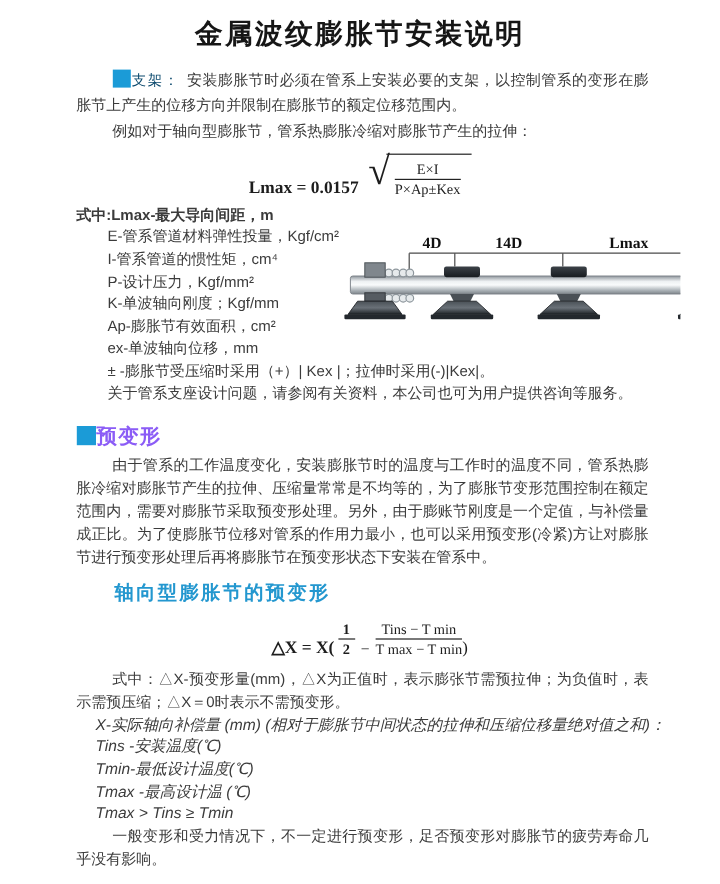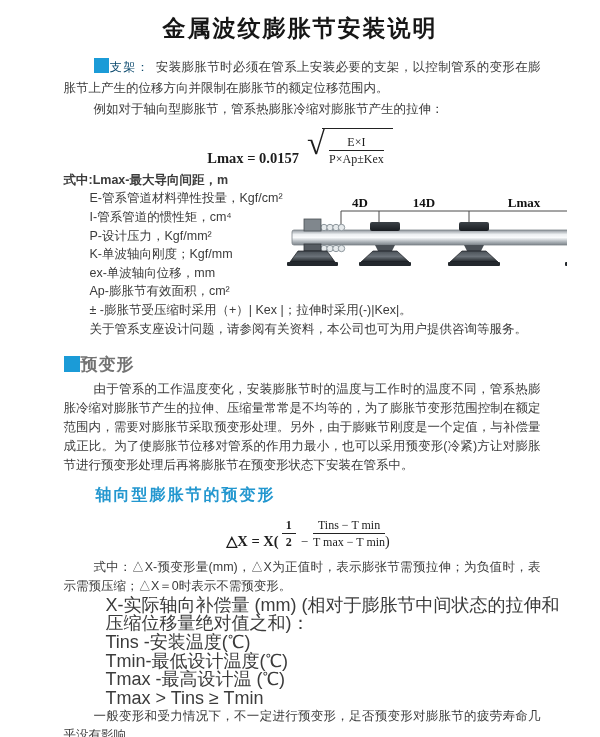--- a/index.html
+++ b/index.html
@@ -18,21 +18,21 @@
     color:#3b3b3b; text-align:justify;
   }
   .indent { text-indent:30px; }
   .p-intro { margin-top:13px; }
   .tight { line-height:19px; }
   .marker {
     display:inline-block; width:15px; height:15px; background:#1b9bd7;
     margin-right:1px; vertical-align:-2px;
   }
   .sec-label { color:#0c4a6e; font-size:12px; font-weight:normal; margin-right:6px; letter-spacing:1px; }
-  .sec-heading { margin:14px 0 4px 30px; font-size:17px; color:#737373; font-weight:bold; letter-spacing:1px; }
+  .sec-heading { margin:14px 0 4px 30px; font-size:17px; color:#8b5cf6; font-weight:bold; letter-spacing:1px; }
   .sec-heading .marker { width:16px; height:16px; }
   .axial-heading { margin:10px 0 2px 62px; font-size:16px; color:#2397cf; font-weight:bold; letter-spacing:2px; }
   .lateral-heading { margin:16px 0 0 40px; font-size:17px; color:#2397cf; font-weight:bold; letter-spacing:2px; }
 
   
   .formula {
     display:flex; justify-content:center; align-items:flex-end;
     font-family:"Liberation Serif", serif; color:#1d1d1d;
   }
   .f1 { margin:8px 0 4px 0; }
@@ -47,21 +47,21 @@
   .frac .num { border-bottom:1.1px solid #222; padding:0 4px 1px; }
   .frac .den { padding-top:1px; }
   .f-ital { }
   .half { font-size:12px; margin-left:3px; font-weight:bold; }
 
   
   .defs { margin:4px 0 0 30px; width:232px; font-size:12.5px; line-height:18.6px; }
   .def-line { padding-left:26px; white-space:nowrap; }
   .def-line.first { padding-left:0;font-weight:bold; }
   .note55 { margin:0 26px 0 56px; font-size:12.5px; line-height:19px; white-space:nowrap; }
-  .deflines2 { margin-left:72px; font-size:18px; line-height:18.6px; }
+  .deflines2 { margin-left:46px; font-size:13px; line-height:18.6px;font-style:italic; }
   .deflines2 > div { margin-bottom:0; }
 
   
   .diagram { position:absolute; left:250px; top:191px; width:360px; height:102px; }
   .dim-label { font-family:"Liberation Serif", serif; font-weight:bold; font-size:13px; fill:#111; }
 </style>
 </head>
 <body>
 
 <div class="page">
@@ -84,22 +84,22 @@
       </span>
     </span>
   </div>
 
   <div class="defs">
     <div class="def-line first">式中:Lmax-最大导向间距，m</div>
     <div class="def-line">E-管系管道材料弹性投量，Kgf/cm²</div>
     <div class="def-line">I-管系管道的惯性矩，cm⁴</div>
     <div class="def-line">P-设计压力，Kgf/mm²</div>
     <div class="def-line">K-单波轴向刚度；Kgf/mm</div>
+    <div class="def-line">Ap-膨胀节有效面积，cm²</div>
     <div class="def-line">ex-单波轴向位移，mm</div>
-    <div class="def-line">Ap-膨胀节有效面积，cm²</div>
   </div>
 
   <div class="diagram">
     <svg width="360" height="102" viewBox="0 0 360 102" xmlns="http://www.w3.org/2000/svg">
       <defs>
         <linearGradient id="pipeGrad" x1="0" y1="0" x2="0" y2="1">
           <stop offset="0" stop-color="#8f969c"></stop>
           <stop offset="0.3" stop-color="#eef1f3"></stop>
           <stop offset="0.5" stop-color="#f9fbfc"></stop>
           <stop offset="0.8" stop-color="#aab1b6"></stop>

